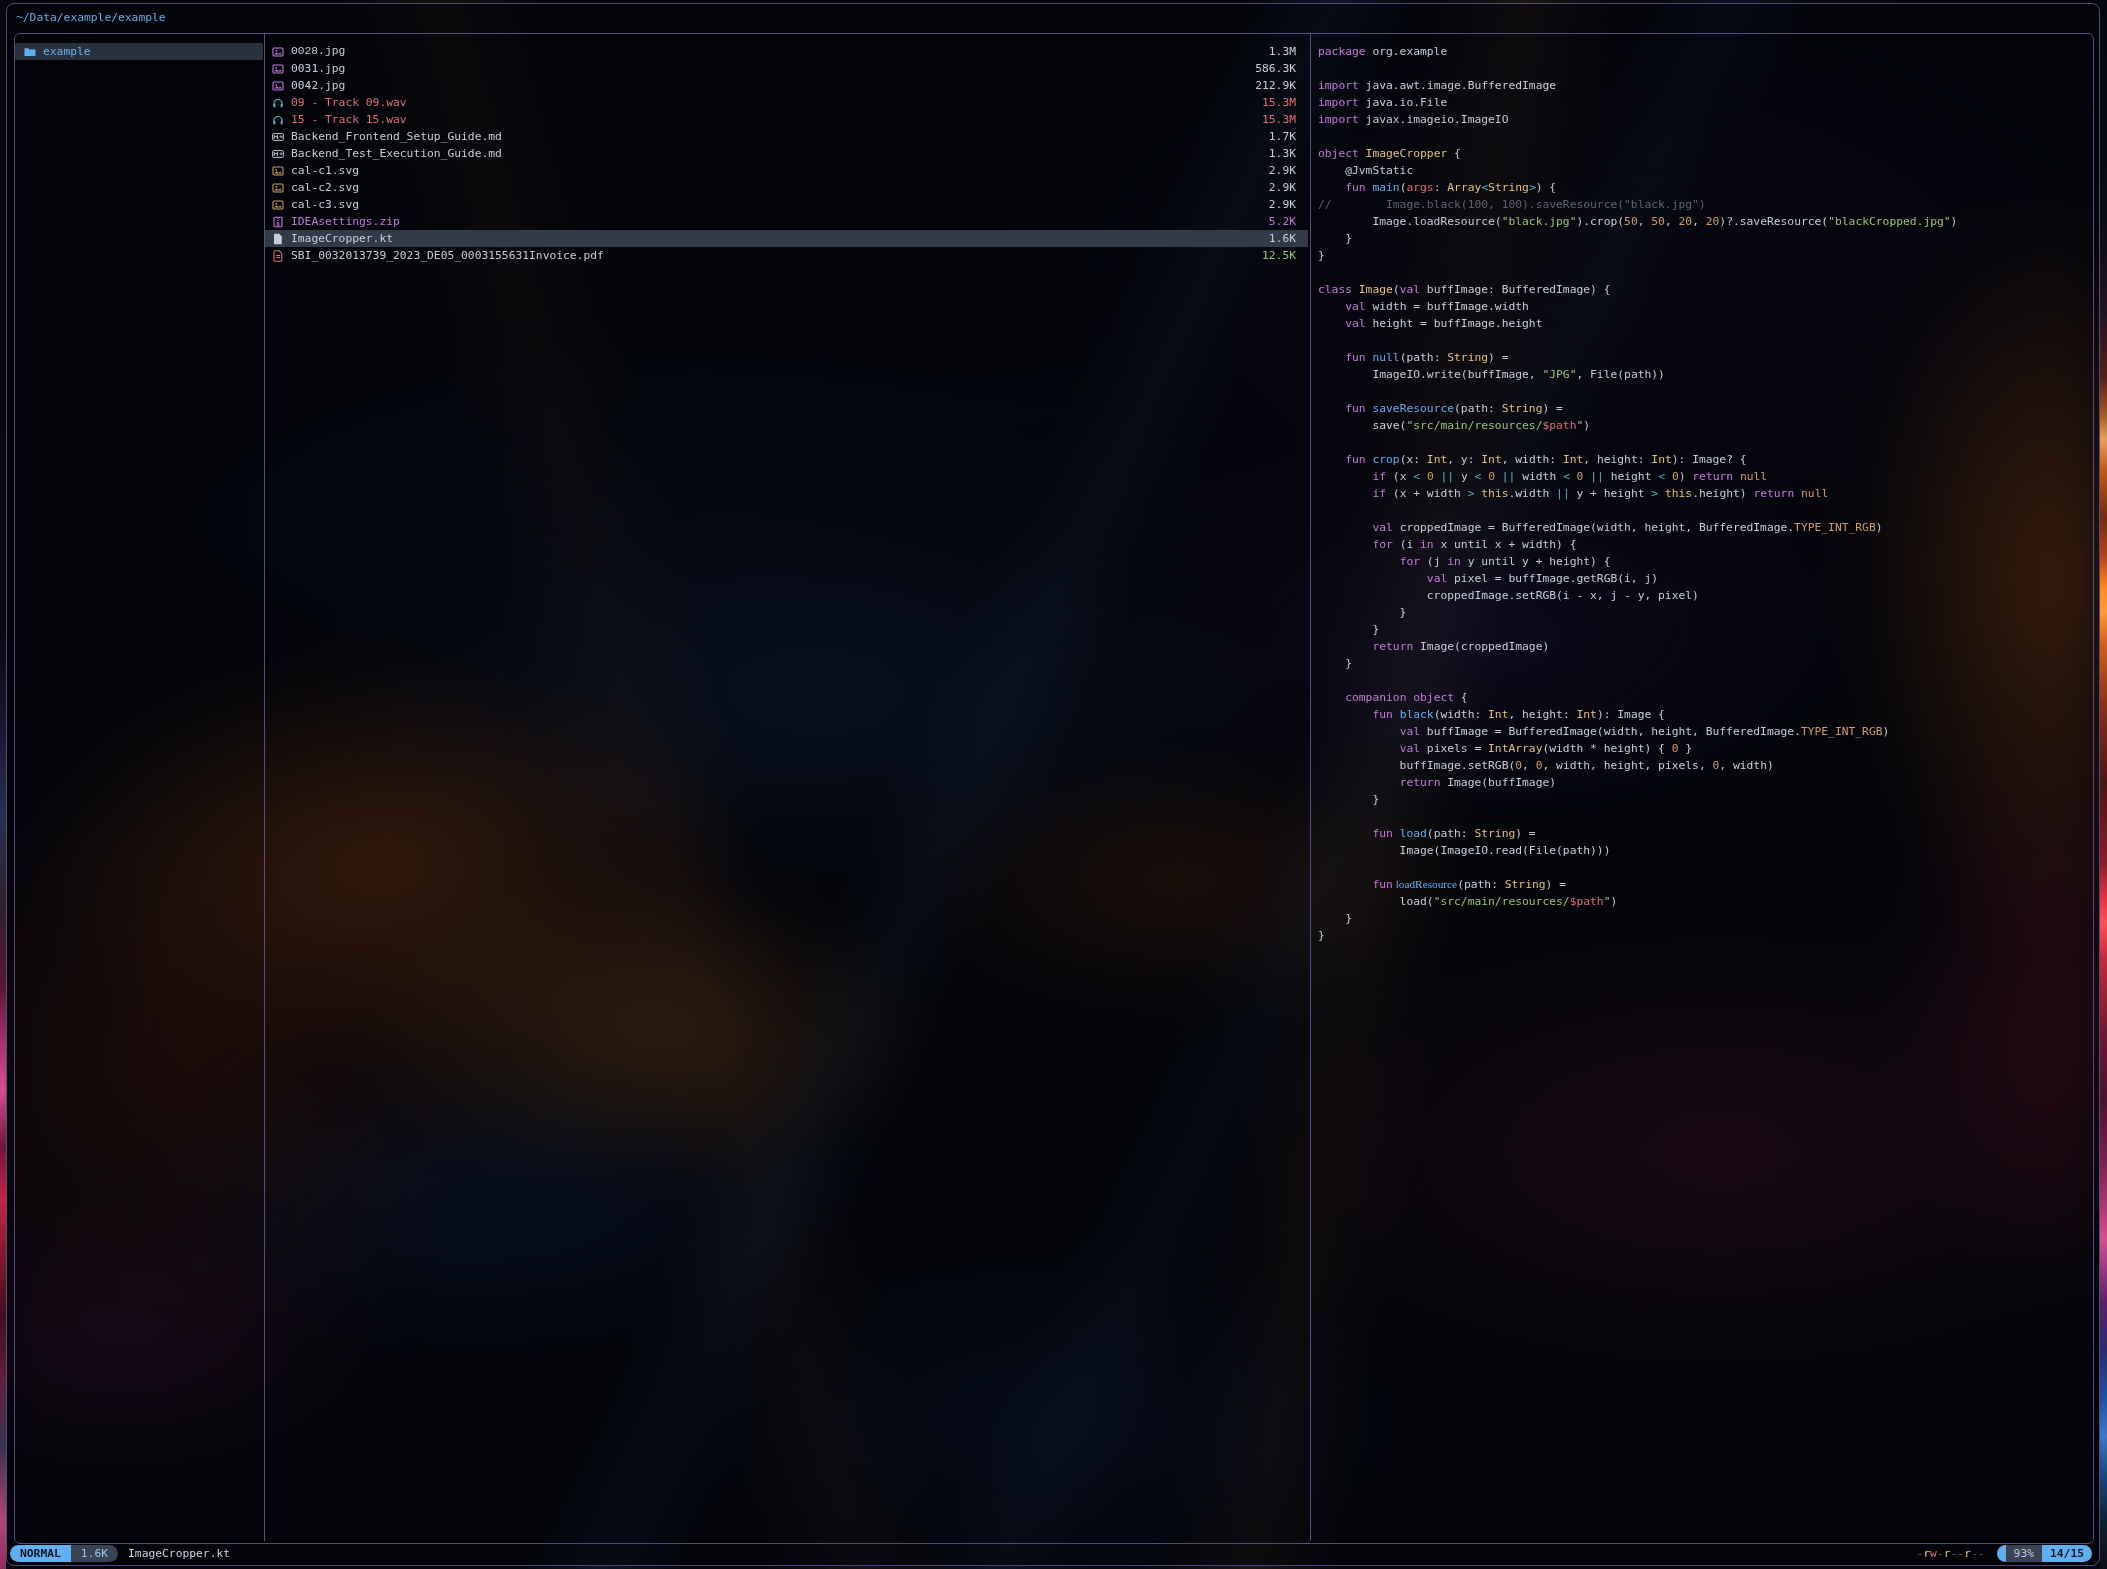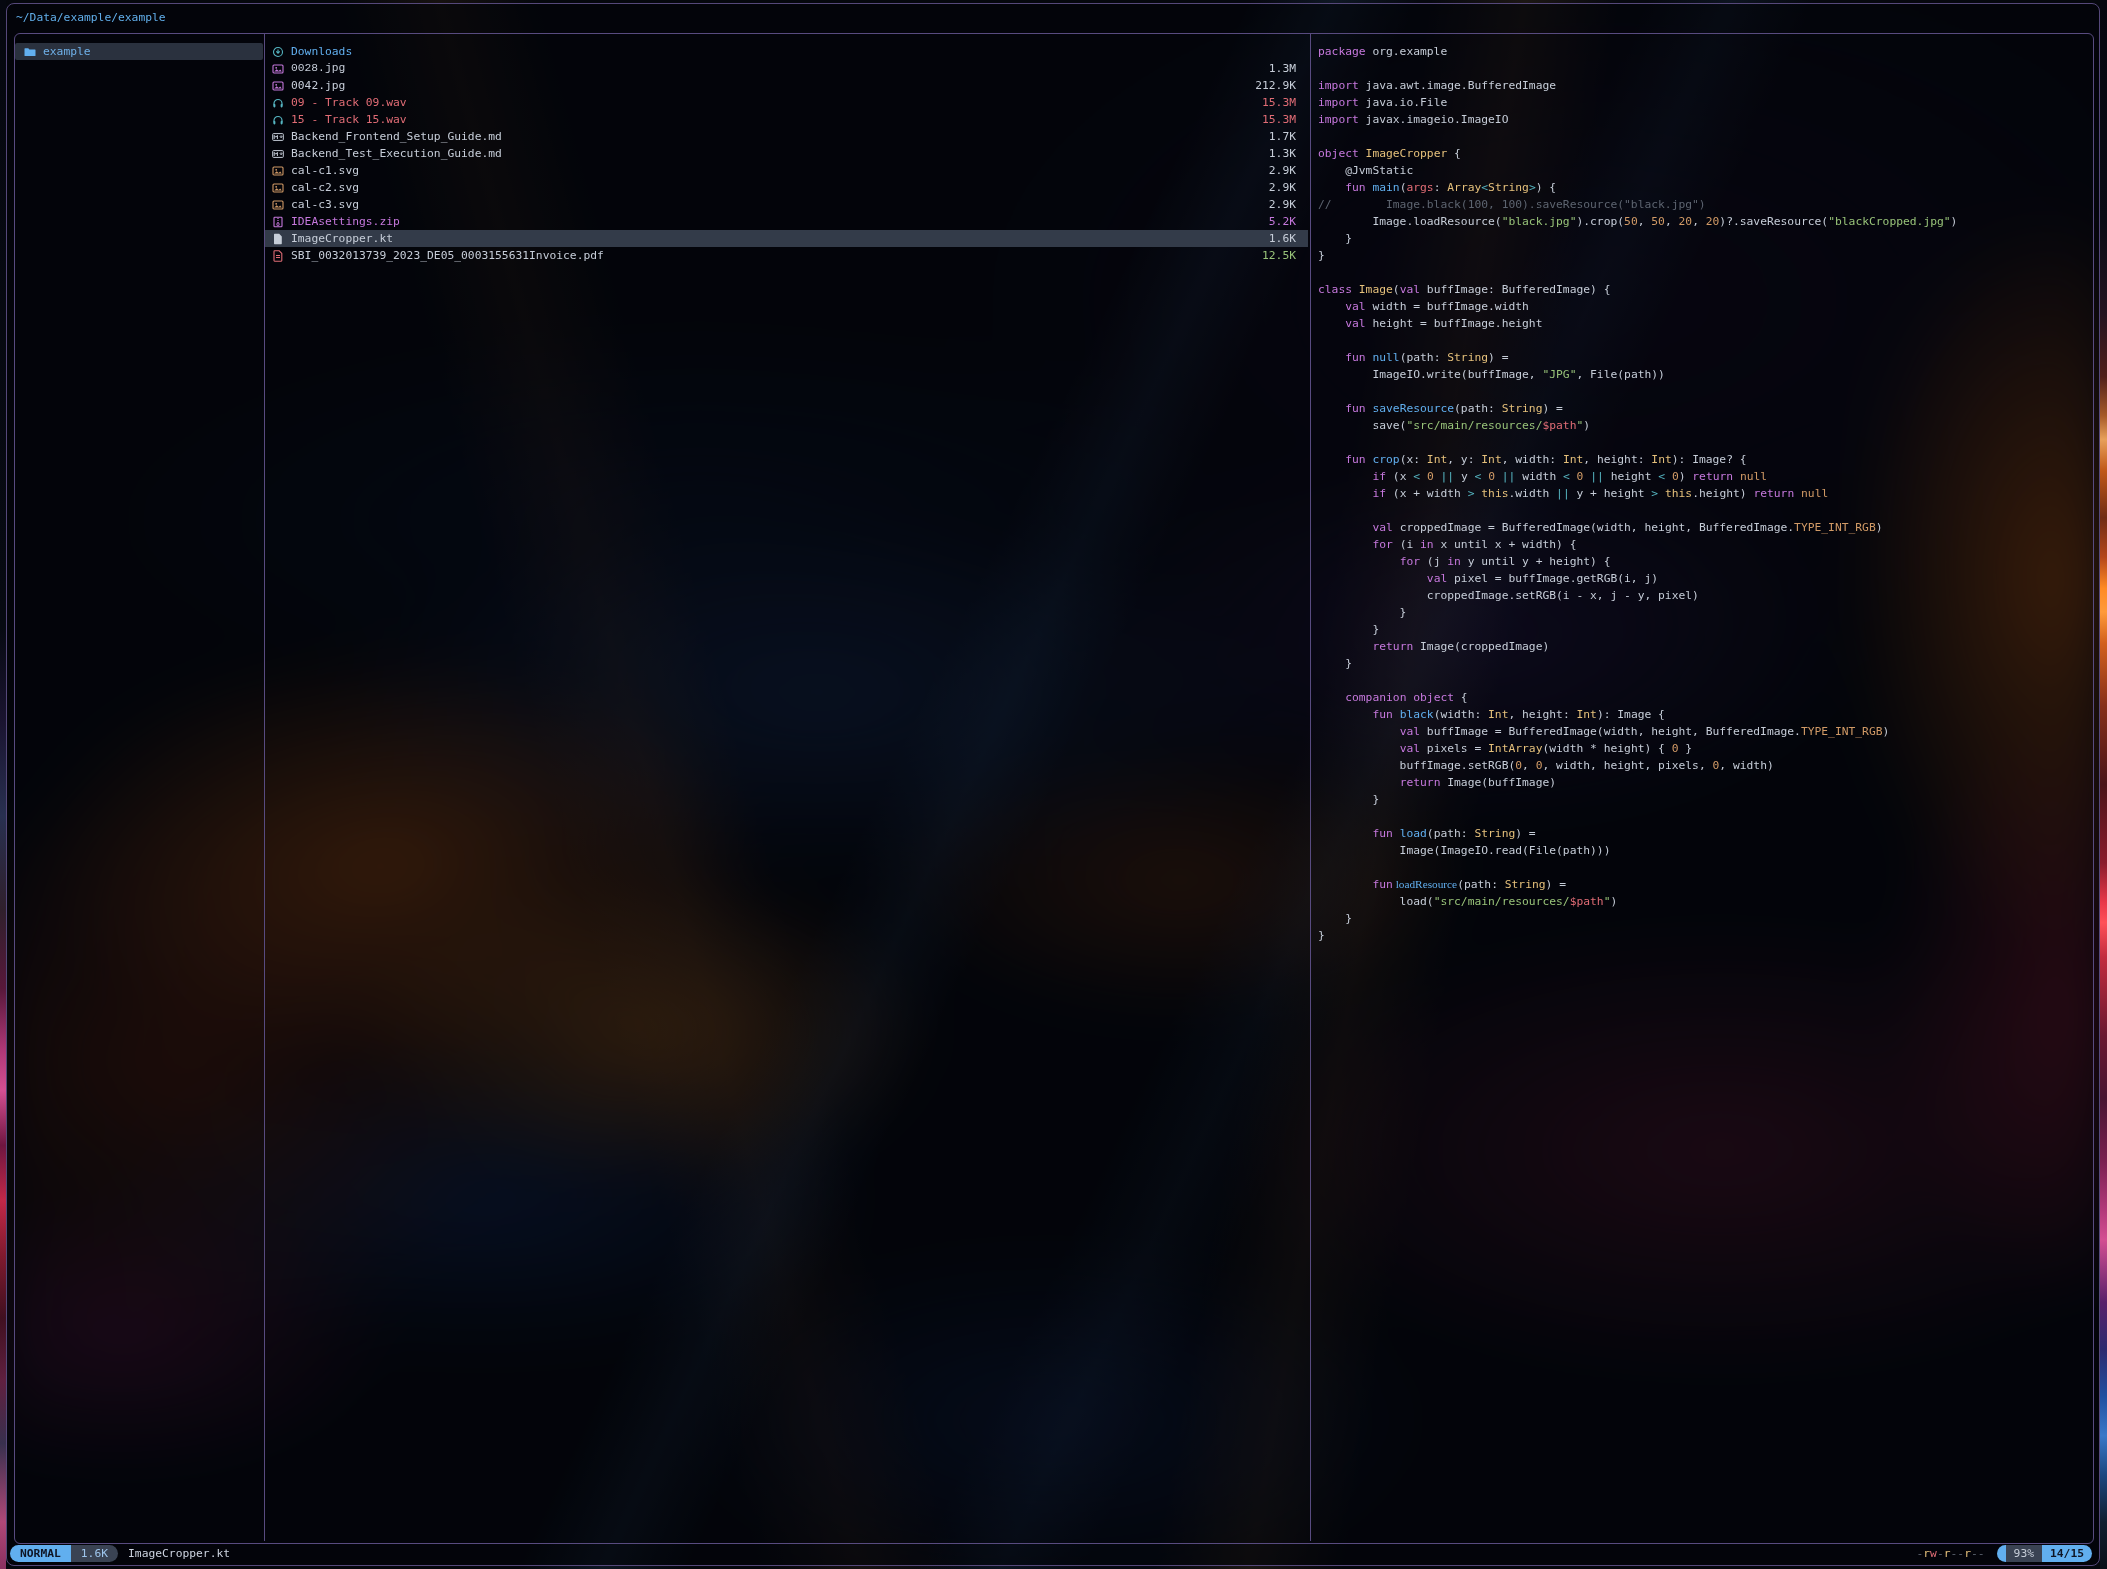--- a/index.html
+++ b/index.html
@@ -103,39 +103,40 @@
           <svg width="12" height="12" viewBox="0 0 12 12">
             <path d="M1 2.2h3.3l1.1 1.3H11a.5.5 0 0 1 .5.5v5.5a.6.6 0 0 1-.6.6H1.1a.6.6 0 0 1-.6-.6V2.8a.6.6 0 0 1 .5-.6z" fill="currentColor"></path>
           </svg>
         </span>
         <span class="fname">example</span>
       </div>
     </div>
 
   <div class="file-list">
       <div class="frow">
-        <span class="ficon" style="color: rgb(86, 182, 194);">
-          <svg width="12" height="12" viewBox="0 0 12 12">
-            <circle cx="6" cy="6" r="4.5" stroke="currentColor" fill="none" stroke-width="1.1"></circle>
-            <path d="M6 3.4v3.2M4.3 5.4L6 7.3l1.7-1.9" stroke="currentColor" fill="none" stroke-width="1.1"></path>
-          </svg>
-        </span>
-        <span class="fname" style="color: rgb(97, 175, 239);">Downloads</span>
-        <span class="fsize" style="color: rgb(198, 205, 216);"></span>
-      </div>
-      <div class="frow">
         <span class="ficon" style="color: rgb(198, 120, 221);">
           <svg width="12" height="12" viewBox="0 0 12 12">
             <rect x="1" y="2" width="10" height="8" rx="1" stroke="currentColor" fill="none" stroke-width="1.1"></rect>
             <circle cx="4.2" cy="4.8" r="0.9" fill="currentColor"></circle>
             <path d="M2.2 8.6l2.6-2.4 1.8 1.7 1.6-1.4 1.6 2.1z" fill="currentColor"></path>
           </svg>
         </span>
         <span class="fname" style="color: rgb(198, 205, 216); font-family: Liberation Mono, monospace;">0028.jpg</span>
         <span class="fsize" style="color: rgb(198, 205, 216);">1.3M</span>
+      </div>
+      <div class="frow">
+        <span class="ficon" style="color: rgb(198, 120, 221);">
+          <svg width="12" height="12" viewBox="0 0 12 12">
+            <rect x="1" y="2" width="10" height="8" rx="1" stroke="currentColor" fill="none" stroke-width="1.1"></rect>
+            <circle cx="4.2" cy="4.8" r="0.9" fill="currentColor"></circle>
+            <path d="M2.2 8.6l2.6-2.4 1.8 1.7 1.6-1.4 1.6 2.1z" fill="currentColor"></path>
+          </svg>
+        </span>
+        <span class="fname" style="color: rgb(198, 205, 216);">0031.jpg</span>
+        <span class="fsize" style="color: rgb(198, 205, 216);">586.3K</span>
       </div>
       <div class="frow">
         <span class="ficon" style="color: rgb(198, 120, 221);">
           <svg width="12" height="12" viewBox="0 0 12 12">
             <rect x="1" y="2" width="10" height="8" rx="1" stroke="currentColor" fill="none" stroke-width="1.1"></rect>
             <circle cx="4.2" cy="4.8" r="0.9" fill="currentColor"></circle>
             <path d="M2.2 8.6l2.6-2.4 1.8 1.7 1.6-1.4 1.6 2.1z" fill="currentColor"></path>
           </svg>
         </span>
         <span class="fname" style="color: rgb(198, 205, 216);">0042.jpg</span>

